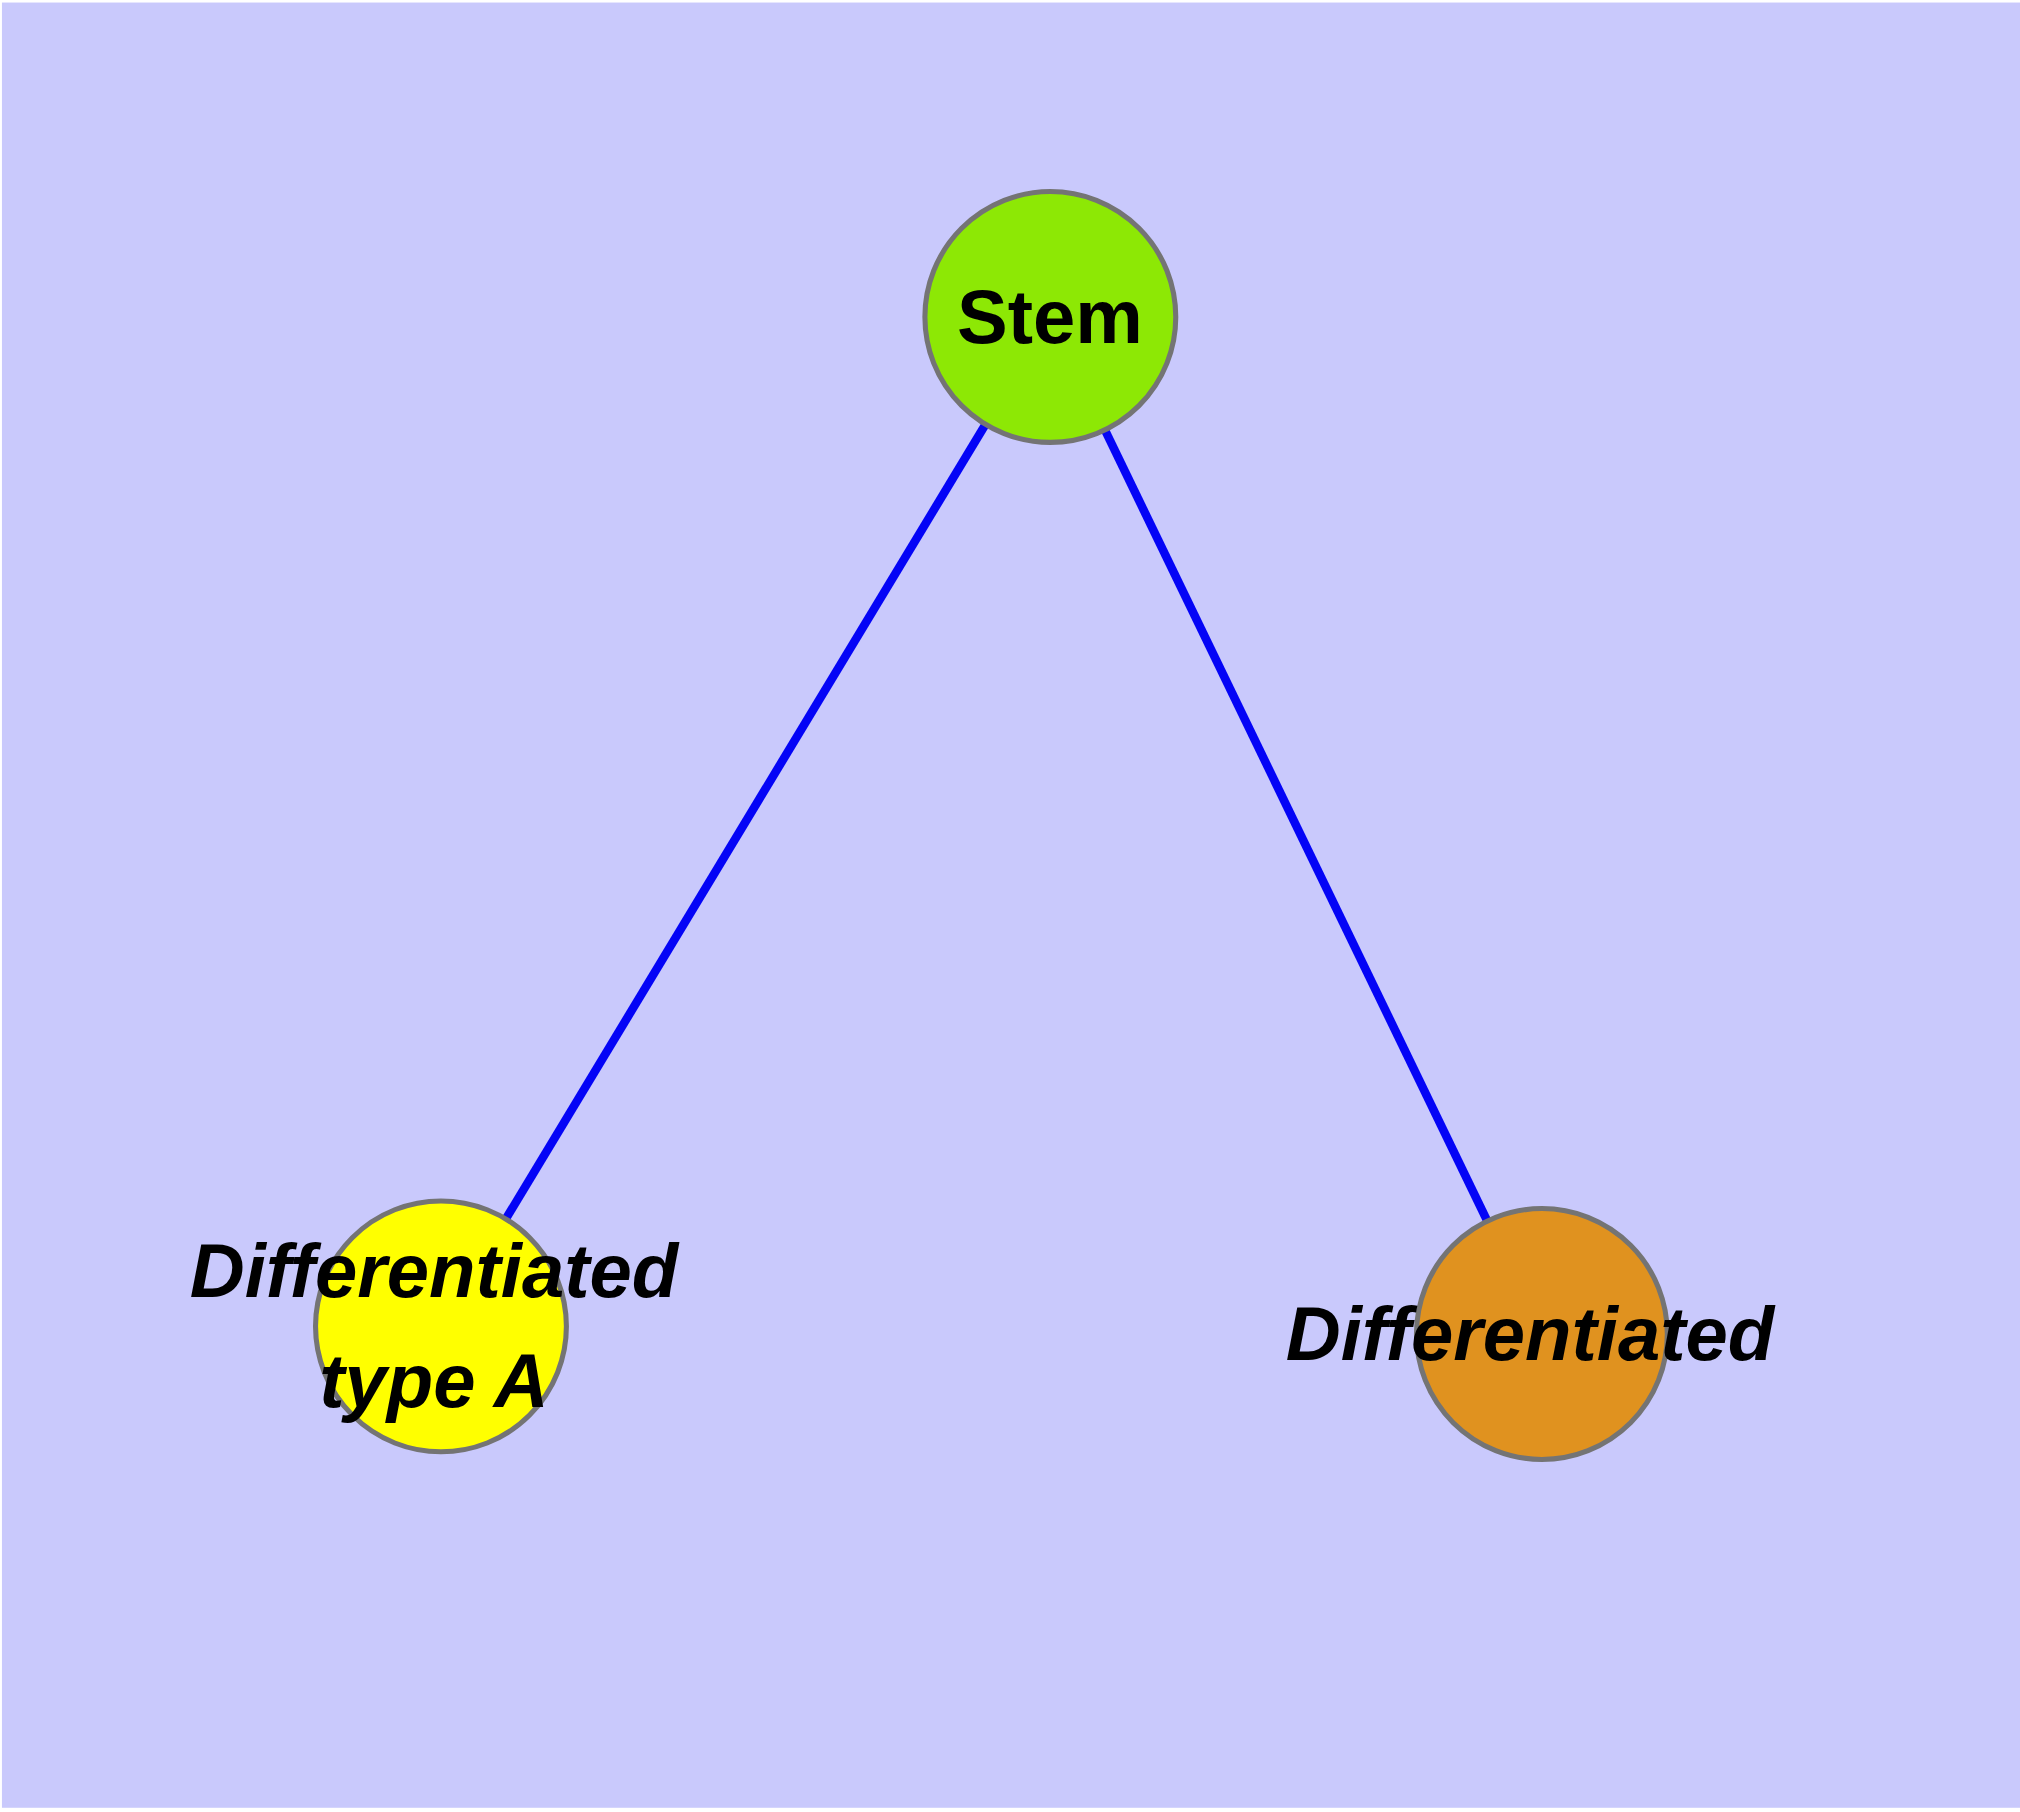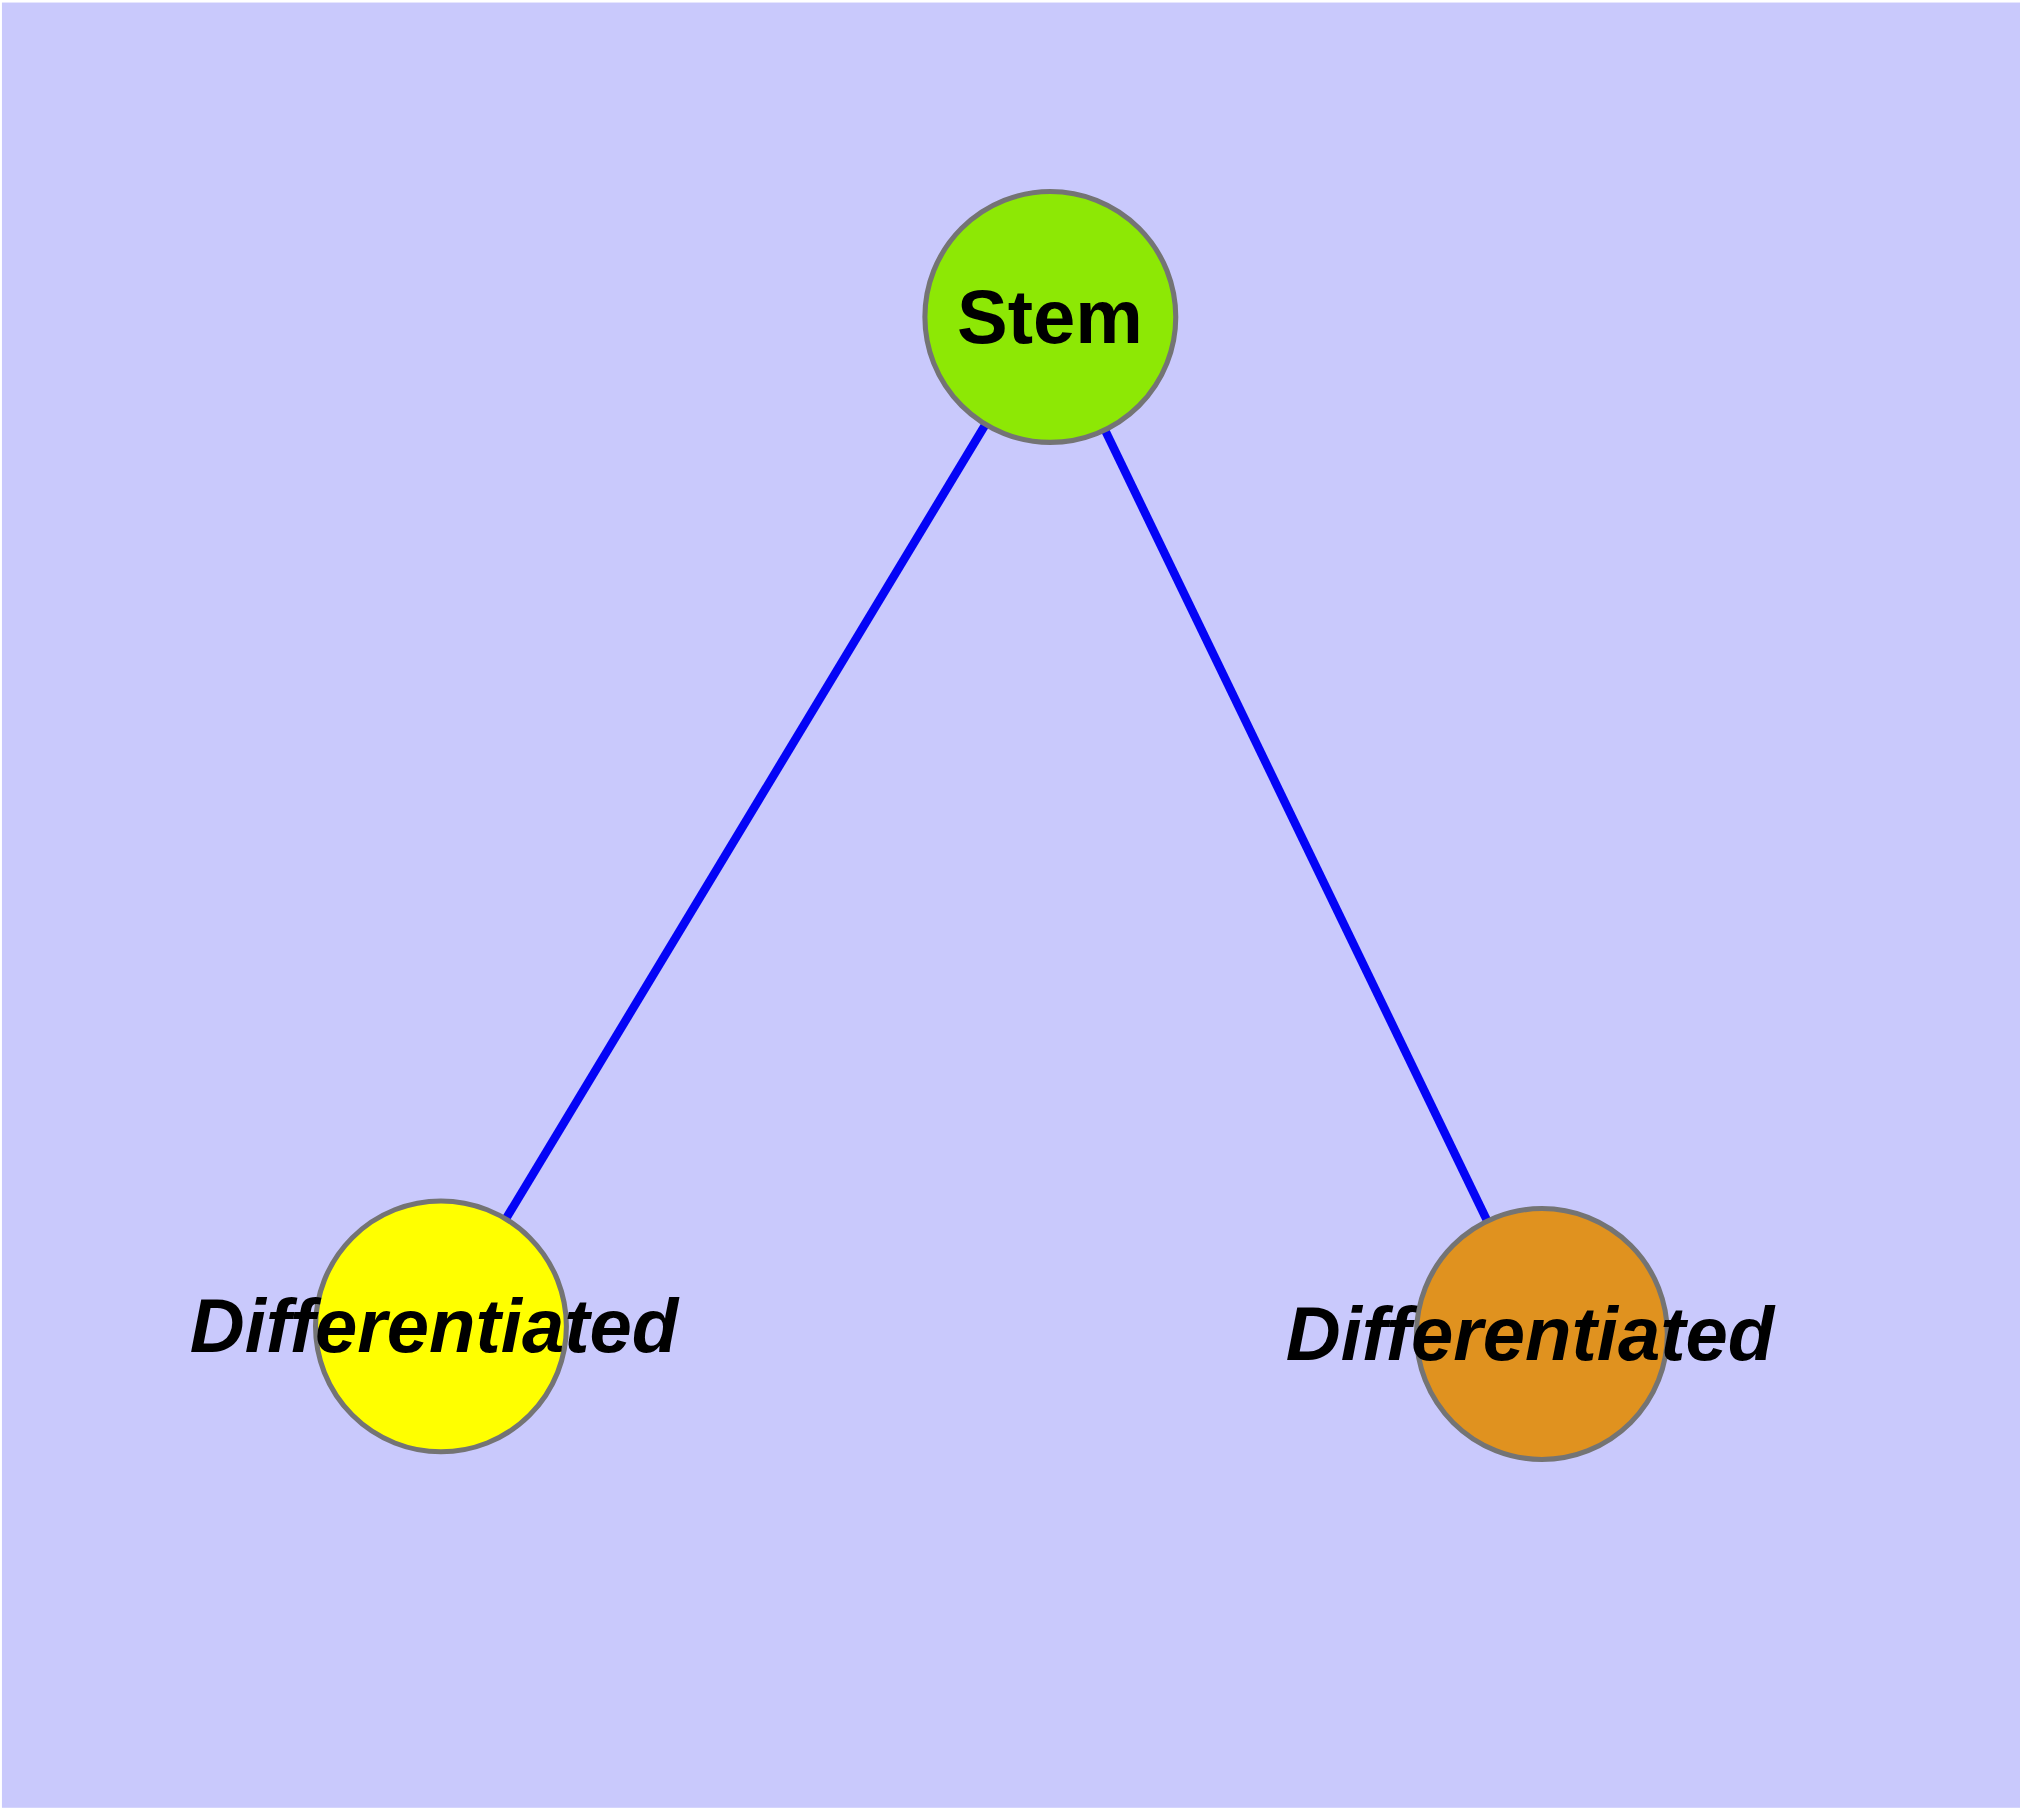--- a/index.html
+++ b/index.html
@@ -48,20 +48,21 @@
 
     <circle cx="1239" cy="374" r="148" stroke-width="6" fill="#8DE805" stroke="#747474"></circle>
     <circle cx="520" cy="1565" r="148" stroke-width="6" fill="#FFFF00" stroke="#747474"></circle>
     <circle cx="1819" cy="1574" r="148" stroke-width="6" fill="#E0921F" stroke="#747474"></circle>
   </svg>
 
   <div class="node-label" style="left:1050px; top:317px;">Stem</div>
 
   <div class="node-label" style="left:434px; top:1326px;">
     <span>Differentiated</span>
+    <span>type A</span>
   </div>
 
   <div class="node-label" style="left:1530px; top:1334px;">
     <span>Differentiated</span>
   </div>
 
 </div>
 
 
 </body></html>

